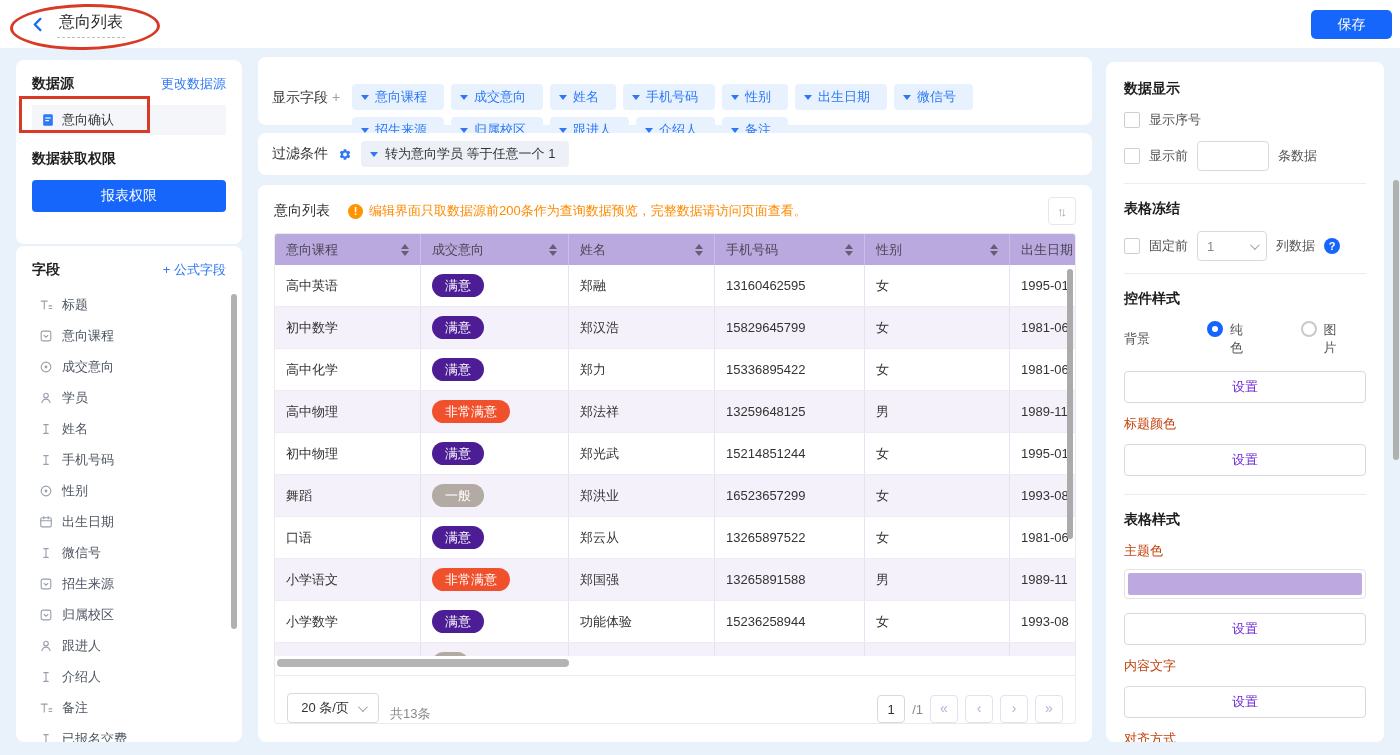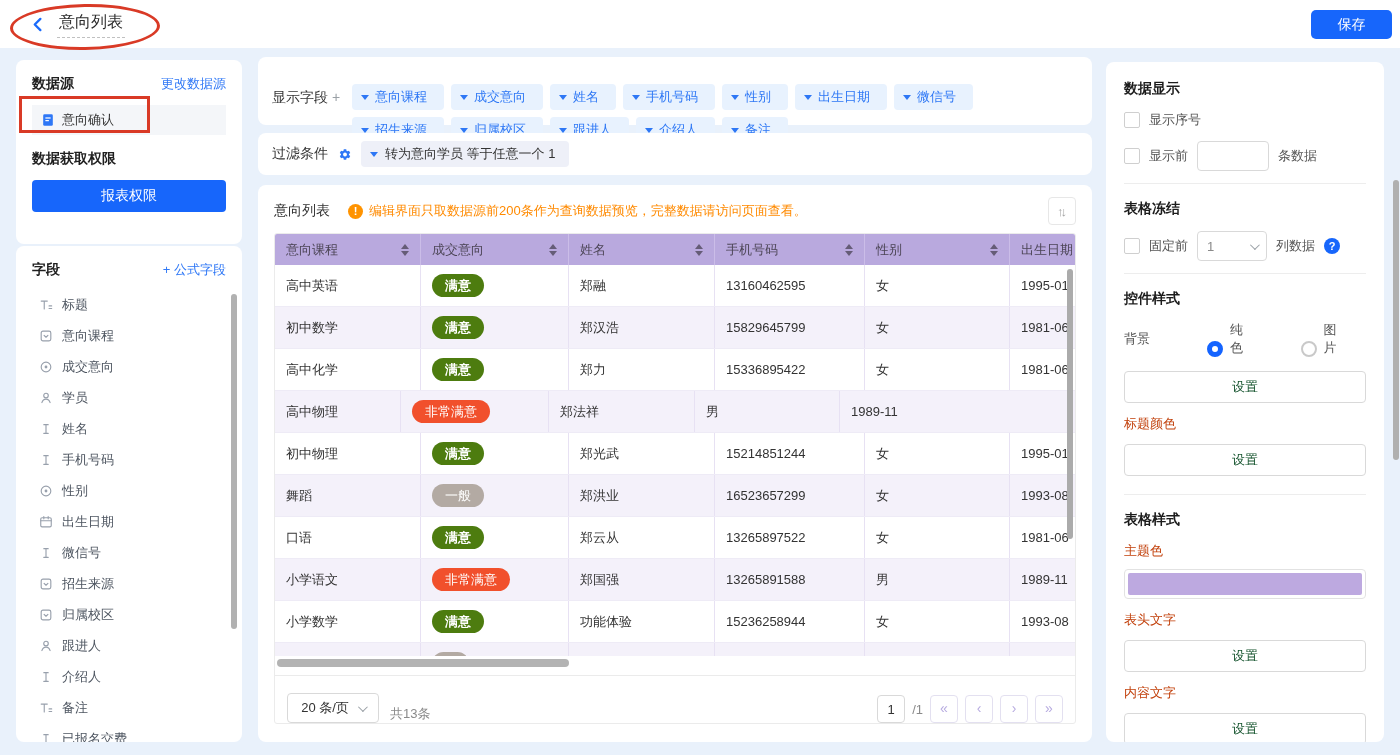--- a/index.html
+++ b/index.html
@@ -61,21 +61,21 @@
   .th:last-child { border-right:none; }
   .carets { margin-left:auto; display:flex; flex-direction:column; gap:2px; padding-left:8px; }
   .caret-up { width:0; height:0; border-left:4px solid transparent; border-right:4px solid transparent; border-bottom:5px solid #655c77; }
   .caret-dn { width:0; height:0; border-left:4px solid transparent; border-right:4px solid transparent; border-top:5px solid #655c77; }
   .tr { display:flex; height:42px; flex:0 0 auto; border-bottom:1px solid #eeebf6; background:#fff; }
   .tr.alt { background:#f4f1fa; }
   .tr.partial { height:13px; overflow:hidden; border-bottom:none; }
   .td { display:flex; align-items:center; padding:0 11px; border-right:1px solid #e7e1f3; color:#333; overflow:hidden; white-space:nowrap; }
   .td:last-child { border-right:none; }
   .pill { color:#fff; border-radius:14px; padding:5px 13px; font-size:13px; line-height:1; white-space:nowrap; }
-  .pill.orange { background:#4d7c0f;font-weight:bold; }
+  .pill.orange { background:#4c1d95; }
   .pill.red { background:#f1502c; }
   .pill.gray { background:#b3aaa3; }
   .hscroll { height:14px; flex:0 0 auto; position:relative; }
   .hscroll .thumb { position:absolute; left:2px; top:3px; width:292px; height:8px; background:#b3b3b3; border-radius:4px; }
   .vscroll { position:absolute; right:2px; top:35px; width:6px; height:270px; background:#ababab; border-radius:3px; }
   .pager { margin-top:auto; border-top:1px solid #ebebeb; height:48px; display:flex; align-items:flex-end; padding:0 12px; gap:11px; flex:0 0 auto; }
   .psize { width:92px; height:30px; border:1px solid #d9d9d9; border-radius:4px; display:flex; align-items:center; justify-content:center; gap:9px; color:#333; cursor:pointer; background:#fff; }
   .chev-dn { width:7px; height:7px; border-right:1.5px solid #9aa0a6; border-bottom:1.5px solid #9aa0a6; transform:rotate(45deg) translateY(-2px); }
   .ptotal { color:#8a8a8a; }
   .pright { margin-left:auto; display:flex; align-items:center; gap:7px; }
@@ -90,22 +90,22 @@
   .checkbox { width:16px; height:16px; border:1px solid #cfcfcf; border-radius:2px; background:#fff; flex:0 0 auto; cursor:pointer; }
   .num-input { width:72px; height:30px; border:1px solid #d9d9d9; border-radius:4px; outline:none; padding:0 8px; font-size:13px; }
   .mini-select { width:70px; height:30px; border:1px solid #d9d9d9; border-radius:4px; display:flex; align-items:center; justify-content:space-between; padding:0 9px; color:#8a8a8a; cursor:pointer; background:#fff; }
   .qmark { width:16px; height:16px; border-radius:50%; background:#1766fb; color:#fff; font-size:11px; font-weight:bold; display:flex; align-items:center; justify-content:center; cursor:pointer; }
   .divider { height:1px; background:#ededed; margin:6px 0 16px; }
   .radio-row { display:flex; align-items:center; margin-bottom:12px; color:#555; }
   .radio-row .lbl { width:62px; }
   .radio { width:16px; height:16px; border-radius:50%; background:#fff; margin-right:7px; cursor:pointer; flex:0 0 auto; }
   .radio.on { border:5px solid #1464ff; }
   .radio.off { border:2px solid #c9c9c9; }
-  .radio-opt { display:flex; align-items:flex-end; margin-right:22px;padding-left:28px; }
-  .set-btn { width:100%; height:32px; border:1px solid #d9d9d9; border-radius:4px; background:#fff; color:#14532d; font-size:13px; cursor:pointer; margin:2px 0 12px; }
+  .radio-opt { display:flex; align-items:flex-start; margin-right:22px;padding-left:28px; }
+  .set-btn { width:100%; height:32px; border:1px solid #d9d9d9; border-radius:4px; background:#fff; color:#6d28d9; font-size:13px; cursor:pointer; margin:2px 0 12px; }
   .sub-lbl { color:#c2410c; margin-bottom:9px; }
   .swatch { width:100%; height:30px; border:1px solid #e2e2e2; border-radius:4px; padding:3px; margin-bottom:12px; cursor:pointer; background:#fff; }
   .swatch-fill { width:100%; height:100%; border-radius:2px; }
   .page-scrollbar { position:absolute; left:1393px; top:180px; width:6px; height:280px; background:#b0b0b0; border-radius:3px; }
 </style>
 </head>
 <body>
 
 <div class="topbar">
   <div class="back-wrap">
@@ -419,28 +419,31 @@
             <span>15336895422</span>
           </div>
           <div class="td" style="width: 145px; flex: 0 0 auto;">
             <span>女</span>
           </div>
           <div class="td" style="width: 120px; flex: 0 0 auto;">
             <span>1981-06</span>
           </div>
         </div>
         <div class="tr alt">
-          <div class="td" style="width: 126px; flex: 0 0 auto;">
+          <div class="td" style="width: 146px; flex: 0 0 auto;">
             <span>高中物理</span>
           </div>
           <div class="td" style="width: 148px; flex: 0 0 auto;">
             <span class="pill red">非常满意</span>
           </div>
           <div class="td" style="width: 146px; flex: 0 0 auto;">
             <span>郑法祥</span>
+          </div>
+          <div class="td" style="width: 150px; flex: 0 0 auto;">
+            <span>13259648125</span>
           </div>
           <div class="td" style="width: 145px; flex: 0 0 auto;">
             <span>男</span>
           </div>
           <div class="td" style="width: 120px; flex: 0 0 auto;">
             <span>1989-11</span>
           </div>
         </div>
         <div class="tr">
           <div class="td" style="width: 146px; flex: 0 0 auto;">
@@ -617,21 +620,20 @@
   <button class="set-btn">设置</button>
   <div class="sub-lbl">标题颜色</div>
   <button class="set-btn">设置</button>
   <div class="divider"></div>
 
   <div class="rsec-title">表格样式</div>
   <div class="sub-lbl">主题色</div>
   <div class="swatch">
       <div class="swatch-fill" id="swatch-fill" style="background: rgb(189, 169, 224);"></div>
     </div>
-  <div class="sub-lbl">表头文字</div>
   <button class="set-btn">设置</button>
   <div class="sub-lbl">内容文字</div>
   <button class="set-btn">设置</button>
   <div class="sub-lbl">对齐方式</div>
   
 </div>
 
 <div class="page-scrollbar"></div>
 
 </body></html>

